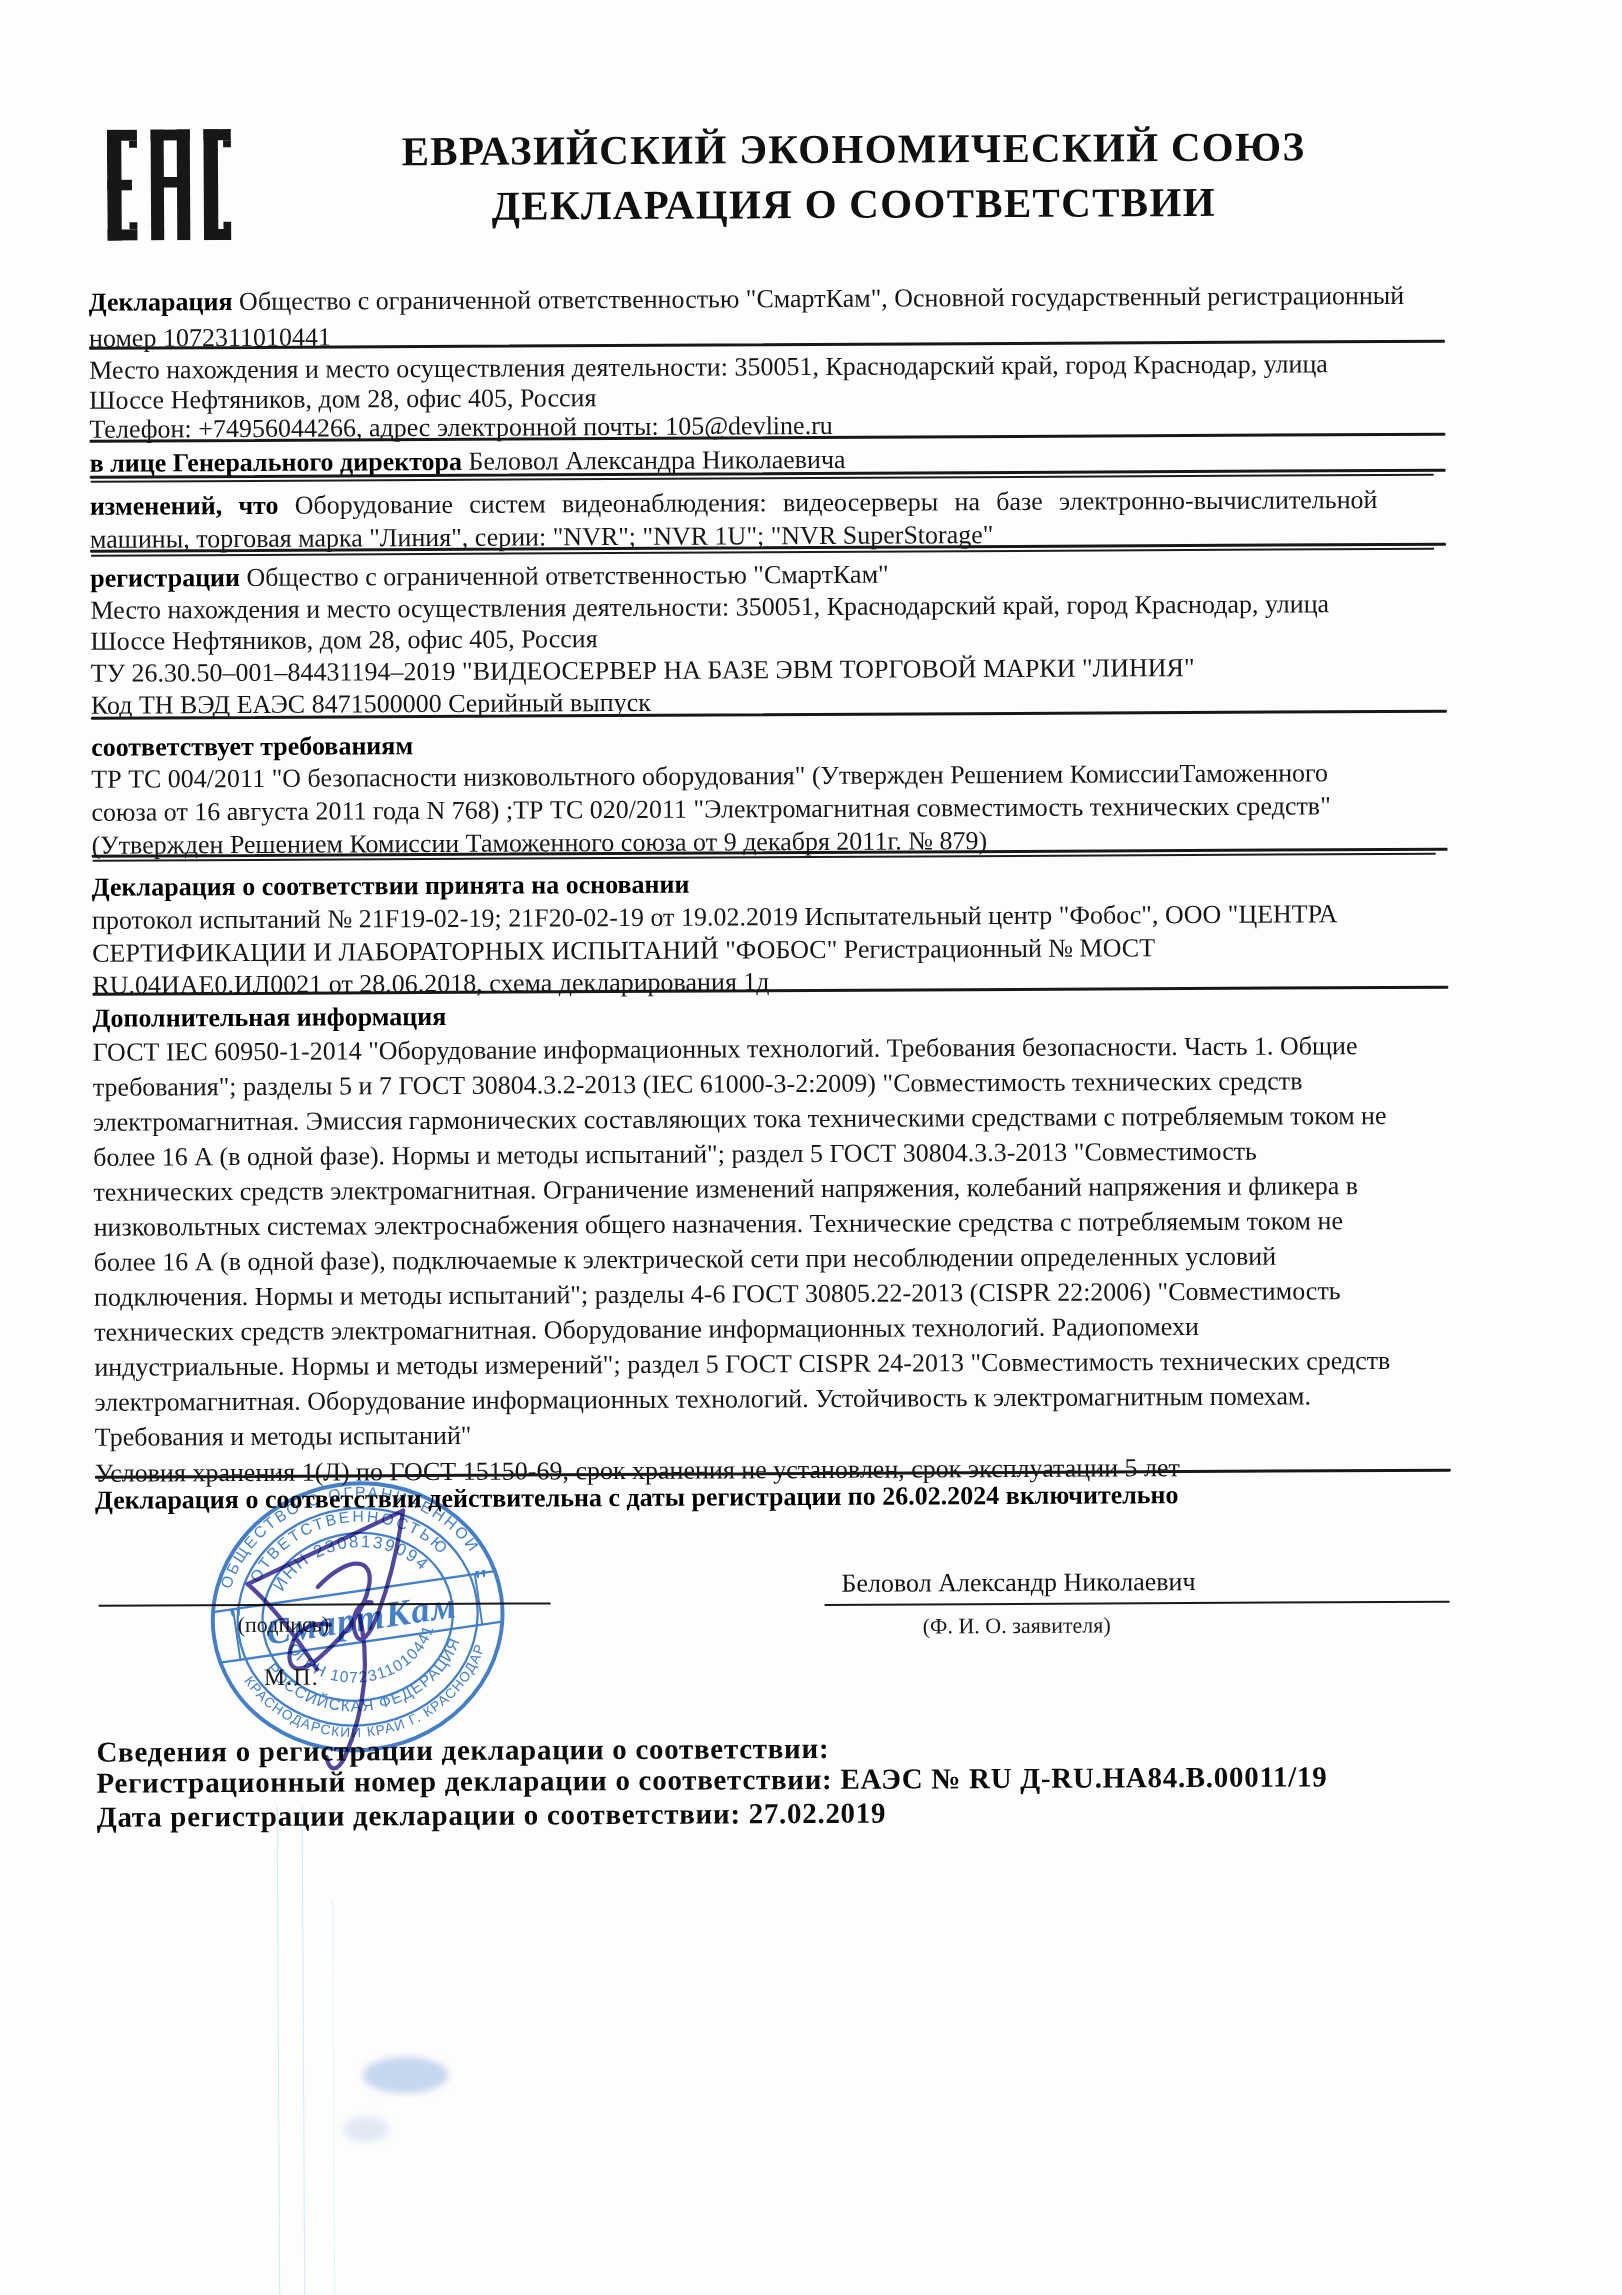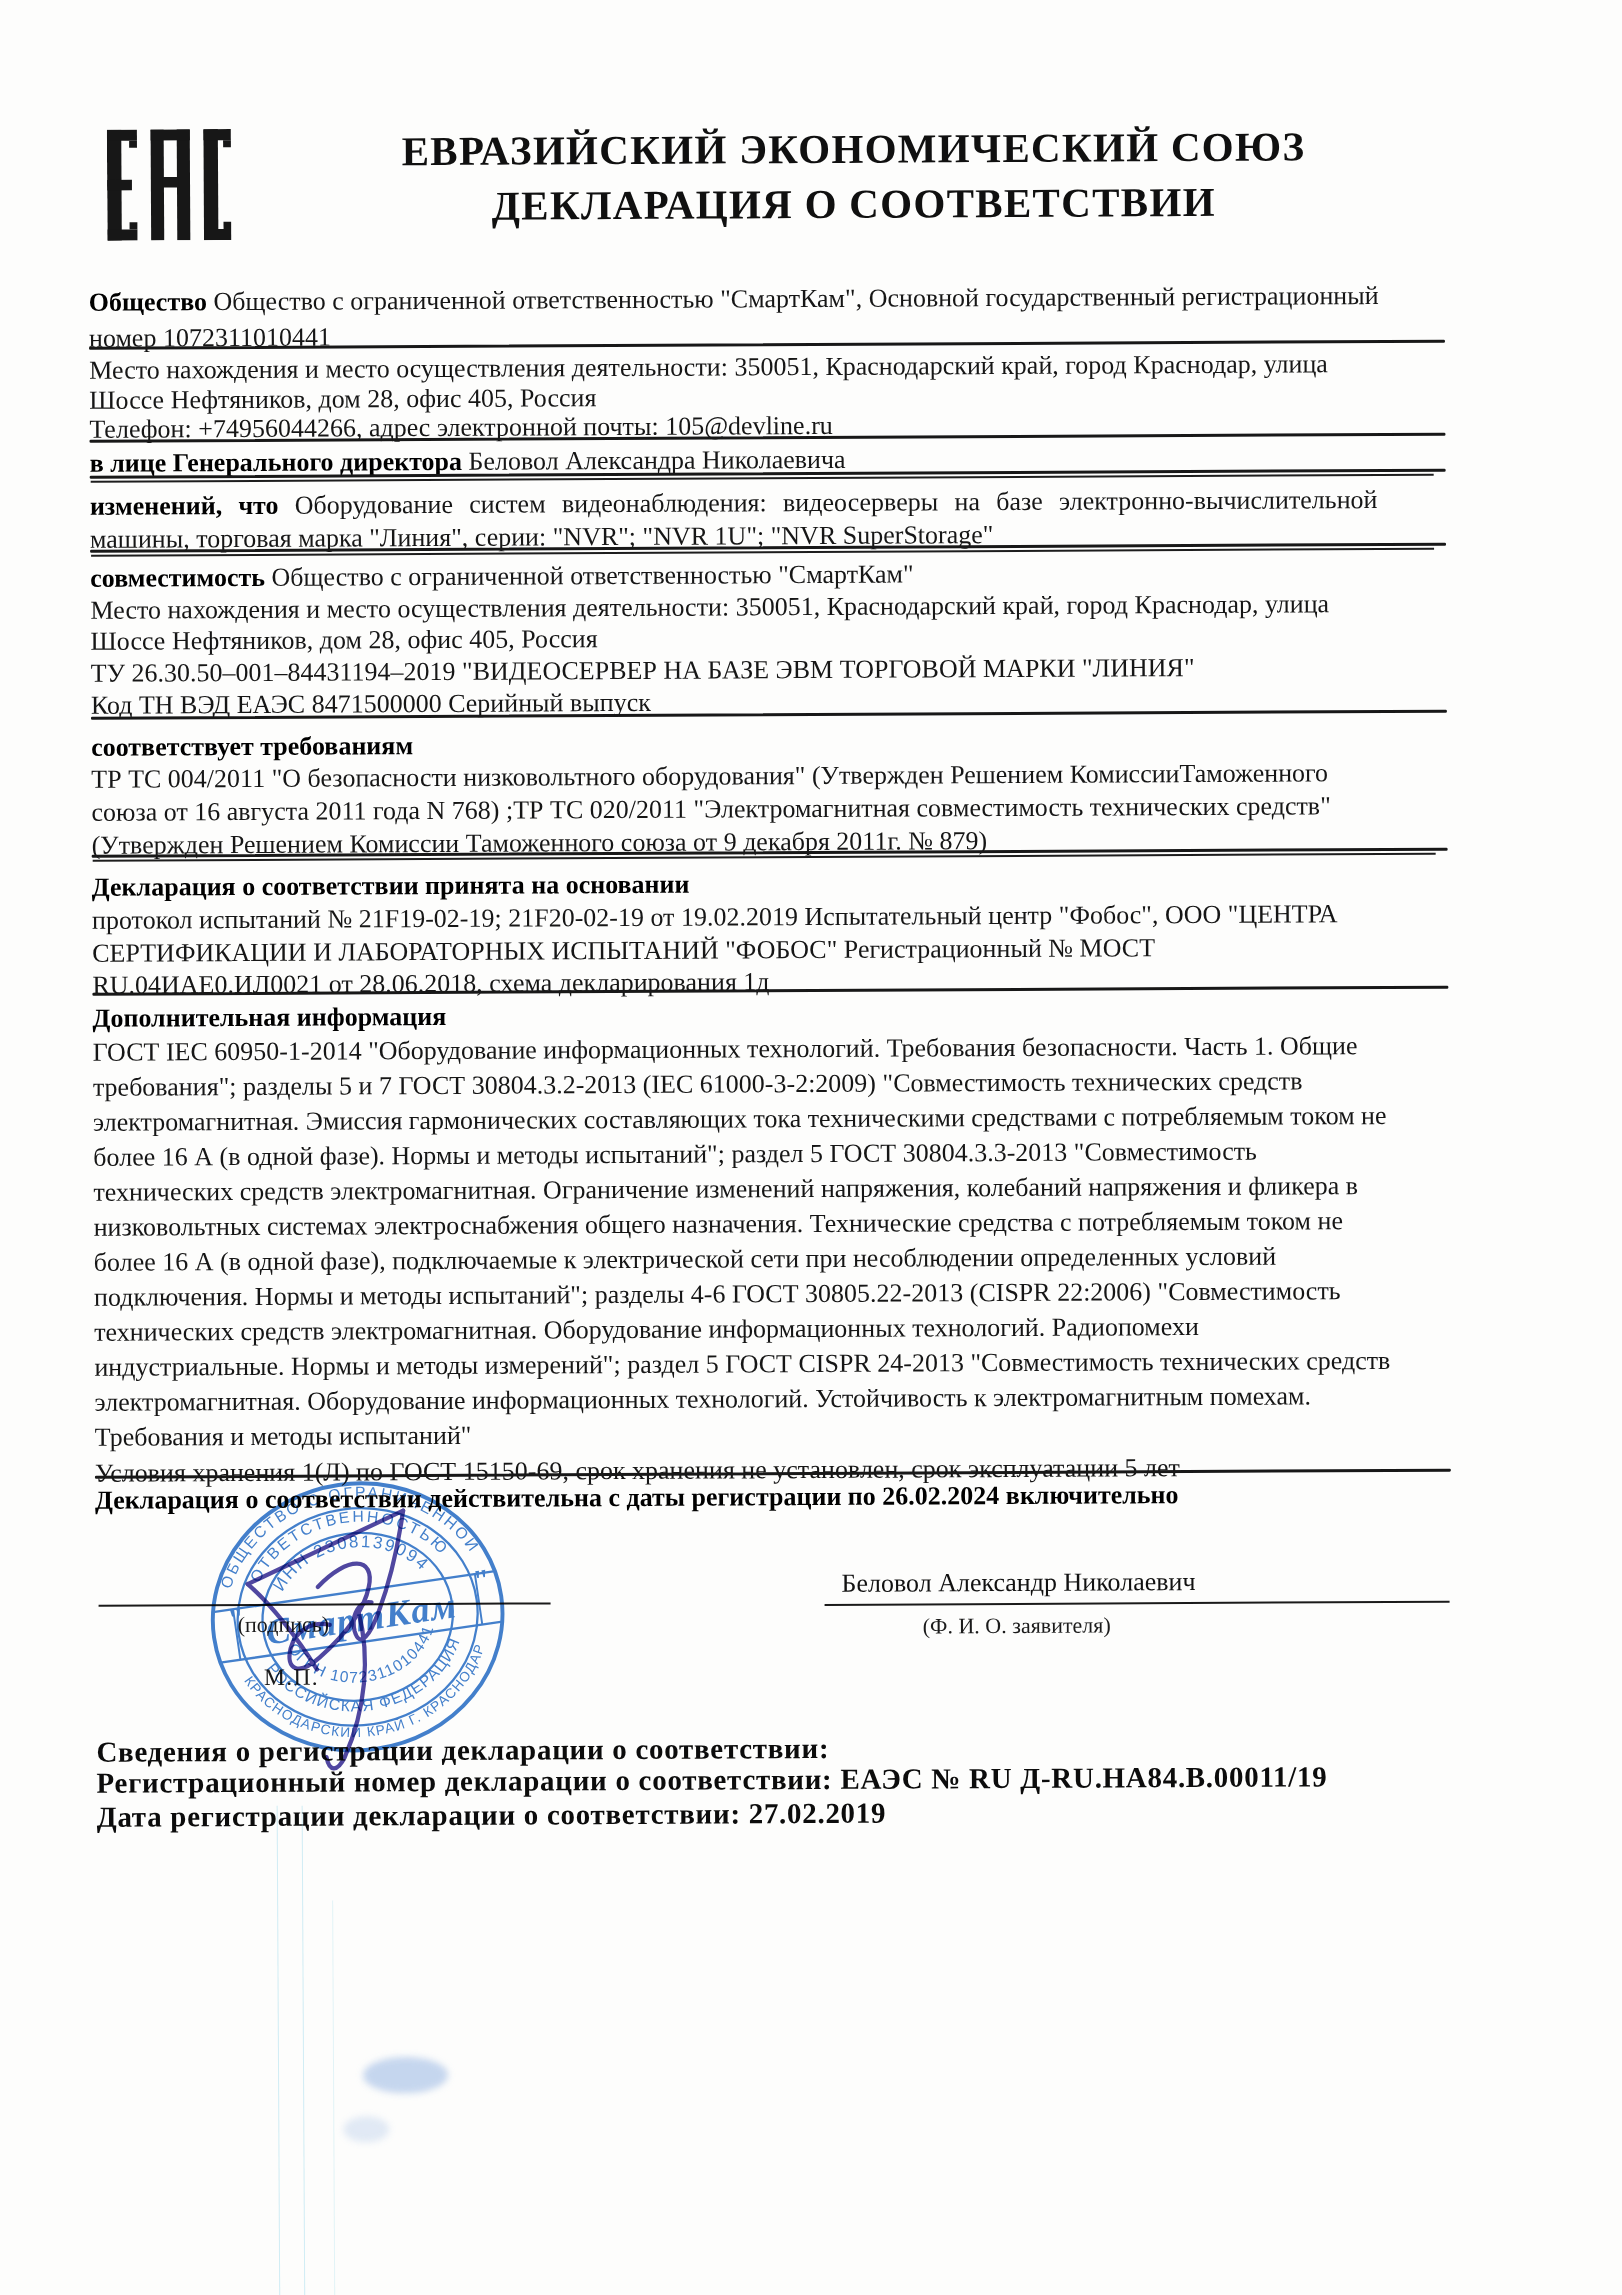--- a/index.html
+++ b/index.html
@@ -66,29 +66,29 @@
           <rect x="178" y="17" width="12" height="11"></rect>
         <rect x="148" y="153" width="42" height="17"></rect>
           <rect x="178" y="142" width="12" height="11"></rect>
       </g>
     </svg>
 
     <div class="title t1">ЕВРАЗИЙСКИЙ ЭКОНОМИЧЕСКИЙ СОЮЗ</div>
     <div class="title t2">ДЕКЛАРАЦИЯ О СООТВЕТСТВИИ</div>
 
     <div id="doc-lines">
-        <div class="ln" style="top: 285px;"><span class="b">Общество</span><span> Общество с ограниченной ответственностью "СмартКам", Основной государственный регистрационный</span></div>
+        <div class="ln" style="top: 285px;"><span class="b">Декларация</span><span> Общество с ограниченной ответственностью "СмартКам", Основной государственный регистрационный</span></div>
         <div class="ln" style="top: 321px;"><span>номер 1072311010441</span></div>
         <div class="ln" style="top: 353px;"><span>Место нахождения и место осуществления деятельности: 350051, Краснодарский край, город Краснодар, улица</span></div>
         <div class="ln" style="top: 383px;"><span>Шоссе Нефтяников, дом 28, офис 405, Россия</span></div>
         <div class="ln" style="top: 412px;"><span>Телефон: +74956044266, адрес электронной почты: 105@devline.ru</span></div>
         <div class="ln" style="top: 446px;"><span class="b">в лице Генерального директора</span><span>  Беловол Александра Николаевича</span></div>
         <div class="ln ws" style="top: 489px;"><span class="b">изменений, что</span><span> Оборудование систем видеонаблюдения: видеосерверы на базе электронно-вычислительной</span></div>
         <div class="ln" style="top: 522px;"><span>машины,  торговая марка "Линия", серии: "NVR"; "NVR 1U"; "NVR SuperStorage"</span></div>
-        <div class="ln" style="top: 561px;"><span class="b">совместимость</span><span> Общество с ограниченной ответственностью "СмартКам"</span></div>
+        <div class="ln" style="top: 561px;"><span class="b">регистрации</span><span> Общество с ограниченной ответственностью "СмартКам"</span></div>
         <div class="ln" style="top: 593px;"><span>Место нахождения и место осуществления деятельности: 350051, Краснодарский край, город Краснодар, улица</span></div>
         <div class="ln" style="top: 624px;"><span>Шоссе Нефтяников, дом 28, офис 405, Россия</span></div>
         <div class="ln" style="top: 656px;"><span>ТУ 26.30.50–001–84431194–2019 "ВИДЕОСЕРВЕР НА БАЗЕ ЭВМ ТОРГОВОЙ МАРКИ "ЛИНИЯ"</span></div>
         <div class="ln" style="top: 688px;"><span>Код ТН ВЭД ЕАЭС  8471500000 Серийный выпуск</span></div>
         <div class="ln" style="top: 730px;"><span class="b">соответствует требованиям</span></div>
         <div class="ln" style="top: 762px;"><span>ТР ТС 004/2011 "О безопасности низковольтного оборудования" (Утвержден Решением КомиссииТаможенного</span></div>
         <div class="ln" style="top: 795px;"><span>союза от 16 августа 2011 года N 768) ;ТР ТС 020/2011 "Электромагнитная совместимость технических средств"</span></div>
         <div class="ln" style="top: 828px;"><span>(Утвержден Решением Комиссии Таможенного союза от 9 декабря 2011г. № 879)</span></div>
         <div class="ln" style="top: 870px;"><span class="b">Декларация о соответствии принята на основании</span></div>
         <div class="ln" style="top: 903px;"><span>протокол испытаний № 21F19-02-19; 21F20-02-19 от 19.02.2019 Испытательный центр "Фобос", ООО "ЦЕНТРА</span></div>

